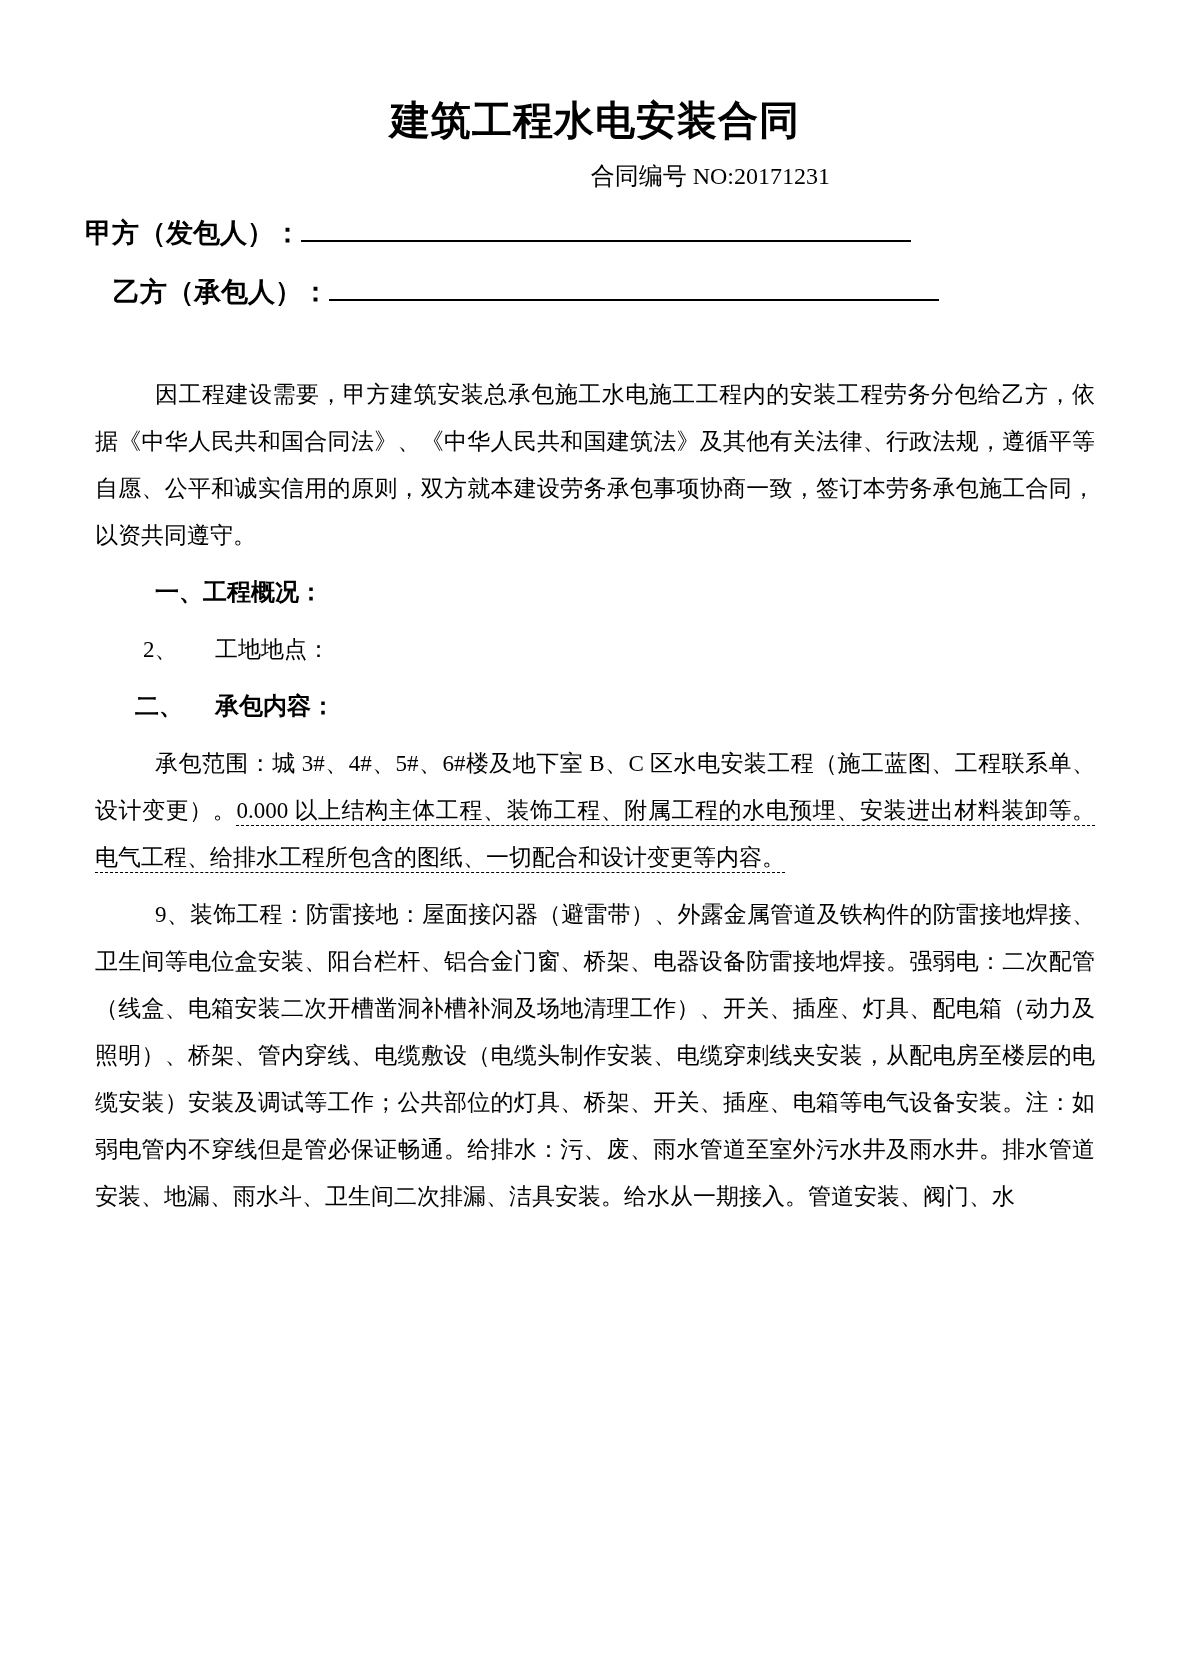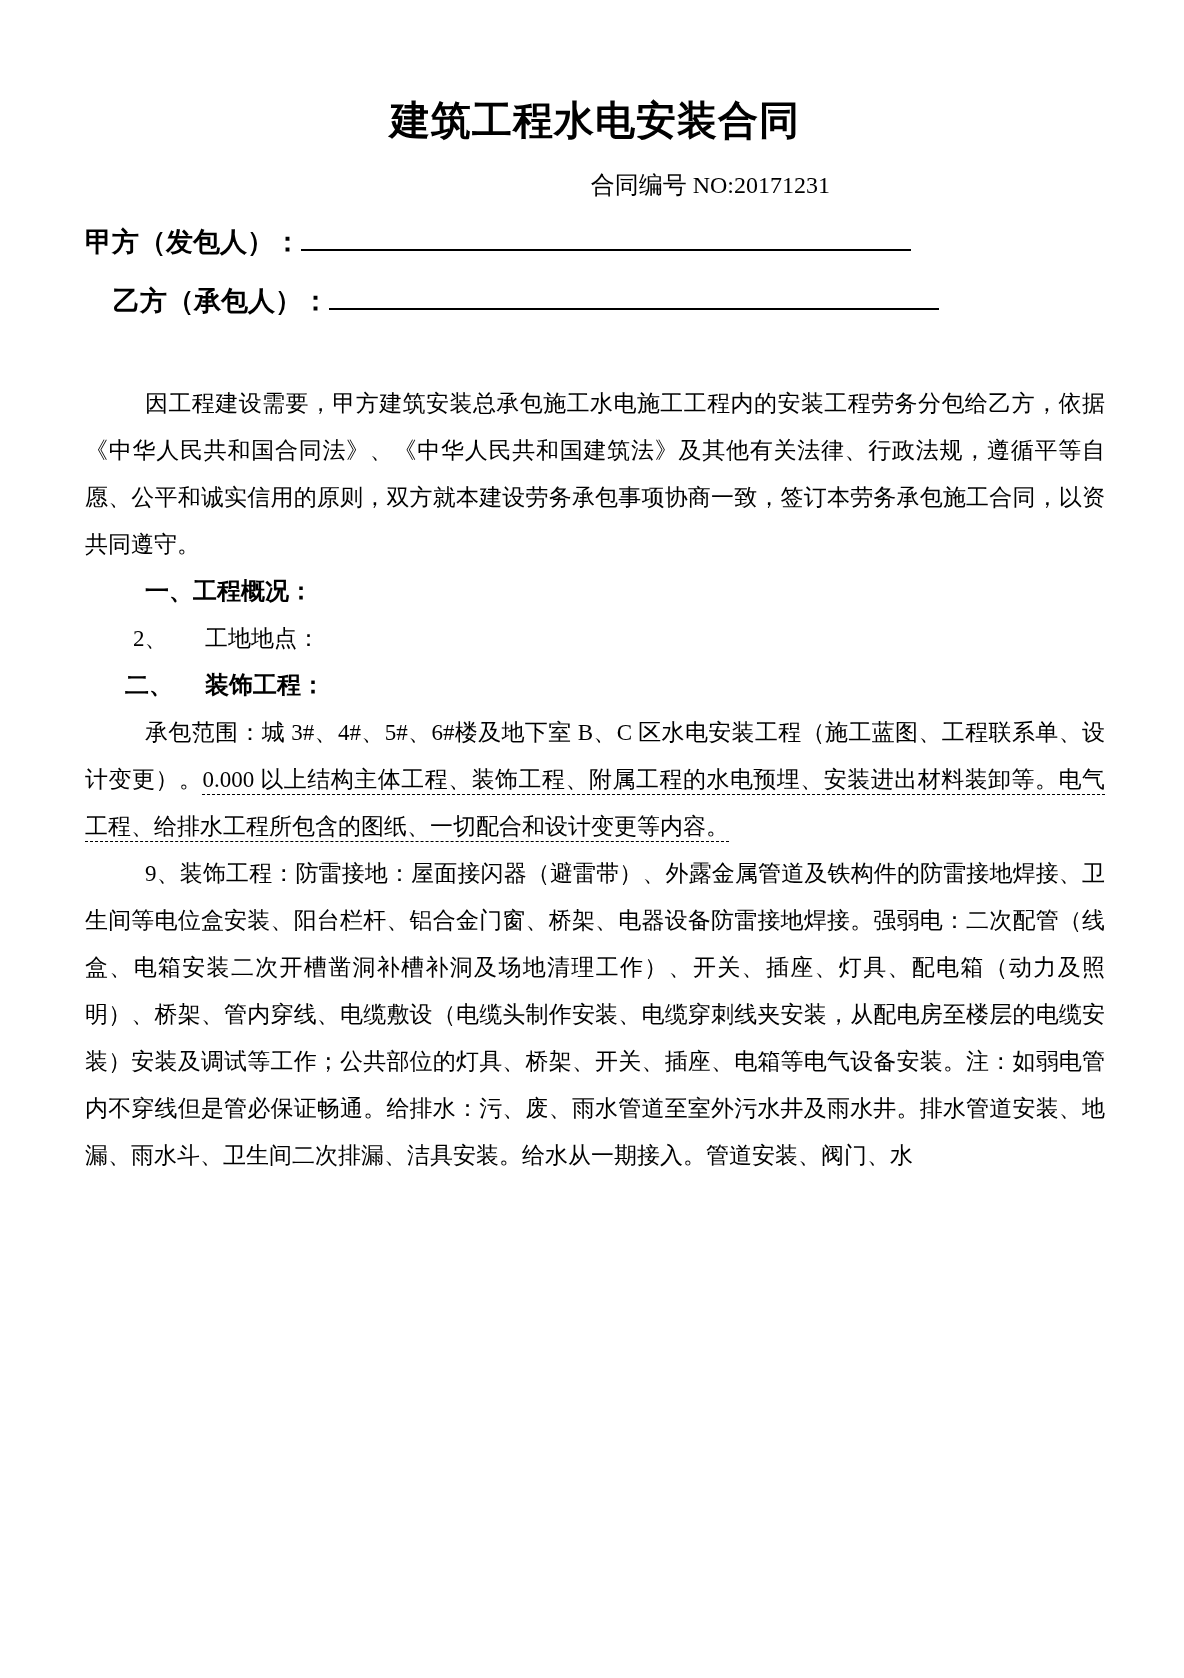--- a/index.html
+++ b/index.html
@@ -17,21 +17,21 @@
   }
   .title {
     margin: 0;
     font-size: 40px;
     line-height: 46px;
     font-weight: bold;
     text-align: center;
     letter-spacing: 1px;
   }
   .contract-no {
-    margin-top: 25px;
+    margin-top: 16px;
     font-size: 24px;
     line-height: 32px;
     text-align: right;
     padding-right: 275px;
     white-space: nowrap;
   }
   .party-row {
     margin-top: 16px;
     font-size: 27px;
     line-height: 42px;
@@ -45,21 +45,21 @@
     height: 32px;
     border-bottom: 2px solid #000000;
     vertical-align: baseline;
   }
   .body-text {
     margin-top: 58px;
     font-size: 23px;
     line-height: 47px;
     text-align: justify;
   }
-  .para { margin: 0; }
+  .para { margin: 10px; }
   .indent { text-indent: 60px; }
   .heading-1 {
     font-weight: bold;
     font-size: 24px;
     text-indent: 60px;
   }
   .list-item { text-indent: 48px; }
   .num-cell {
     display: inline-block;
     width: 72px;
@@ -111,21 +111,21 @@
 
   <div class="body-text">
 
     <p class="para indent">因工程建设需要，甲方建筑安装总承包施工水电施工工程内的安装工程劳务分包给乙方，依据《中华人民共和国合同法》、《中华人民共和国建筑法》及其他有关法律、行政法规，遵循平等自愿、公平和诚实信用的原则，双方就本建设劳务承包事项协商一致，签订本劳务承包施工合同，以资共同遵守。</p>
 
     <p class="para heading-1">一、工程概况：</p>
 
 
     <p class="para list-item"><span class="num-cell">2、</span><span>工地地点：</span></p>
 
-    <p class="para heading-2"><span class="num-cell-2">二、</span><span>装饰工程：</span></p>
+    <p class="para heading-2"><span class="num-cell-2">二、</span><span>承包内容：</span></p>
 
     <p class="para indent"><span>承包范围：城 3#、4#、5#、6#楼及地下室 B、C 区水电安装工程（施工蓝图、工程联系单、设计变更）。</span><span class="ins">0.000 以上结构主体工程、装饰工程、附属工程的水电预埋、安装进出材料装卸等。电气工程、给排水工程所包含的图纸、一切配合和设计变更等内容。</span></p>
 
 
     <p class="para indent">9、装饰工程：防雷接地：屋面接闪器（避雷带）、外露金属管道及铁构件的防雷接地焊接、卫生间等电位盒安装、阳台栏杆、铝合金门窗、桥架、电器设备防雷接地焊接。强弱电：二次配管（线盒、电箱安装二次开槽凿洞补槽补洞及场地清理工作）、开关、插座、灯具、配电箱（动力及照明）、桥架、管内穿线、电缆敷设（电缆头制作安装、电缆穿刺线夹安装，从配电房至楼层的电缆安装）安装及调试等工作；公共部位的灯具、桥架、开关、插座、电箱等电气设备安装。注：如弱电管内不穿线但是管必保证畅通。给排水：污、废、雨水管道至室外污水井及雨水井。排水管道安装、地漏、雨水斗、卫生间二次排漏、洁具安装。给水从一期接入。管道安装、阀门、水</p>
 
   </div>
 
   <div class="footer">第 1 页 共 7 页</div>
 

